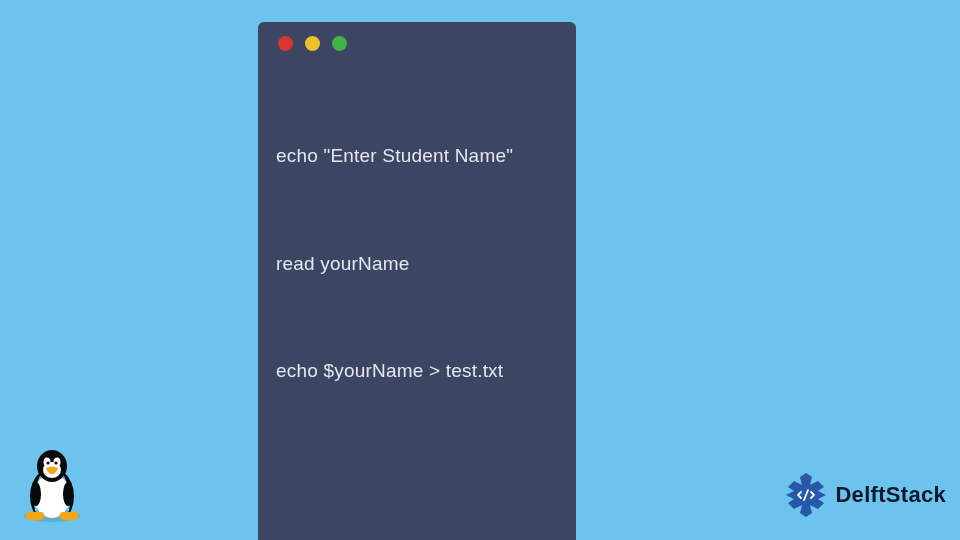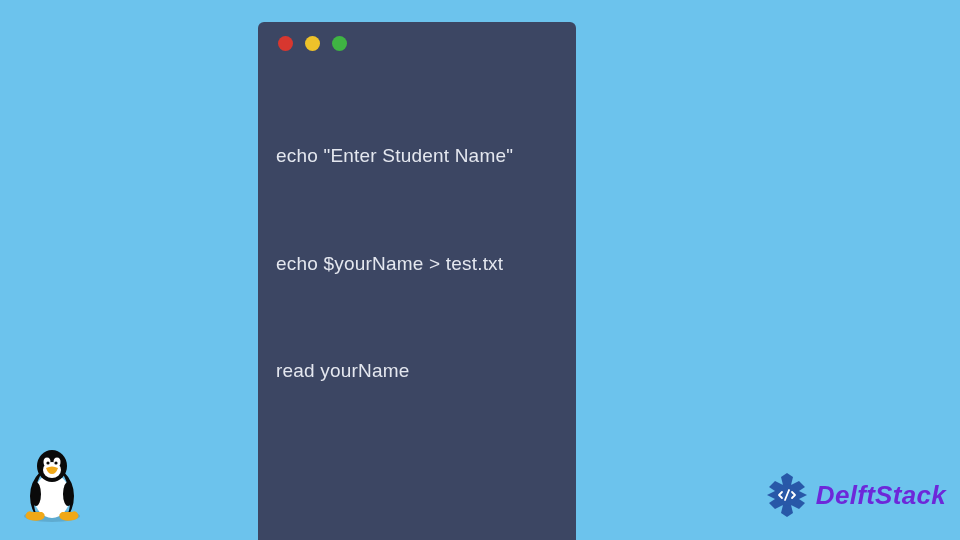--- a/index.html
+++ b/index.html
@@ -49,40 +49,39 @@
   }
   .delft {
     position: absolute;
     right: 14px;
     bottom: 20px;
     display: flex;
     align-items: center;
     gap: 4px;
   }
   .delft-text {
-    font-size: 26px;
+    font-size: 22px;
     font-weight: 600;
-    color: #6d28d9;
-    font-style: italic;
+    color: #0f172a;
     letter-spacing: 0.3px;
   }
 </style>
 </head>
 <body>
 
 <div class="terminal">
   <div class="titlebar">
     <div class="dot dot-red"></div>
     <div class="dot dot-yellow"></div>
     <div class="dot dot-green"></div>
   </div>
   <div class="code">
     <div>echo "Enter Student Name"</div>
+    <div>read yourName</div>
     <div>echo $yourName &gt; test.txt</div>
-    <div>read yourName</div>
     
     
     
     
   </div>
 </div>
 
 <div class="tux">
   <svg width="64" height="76" viewBox="0 0 64 76">
     <ellipse cx="32" cy="68" rx="28" ry="6" fill="rgba(0,0,0,0.12)"></ellipse>

